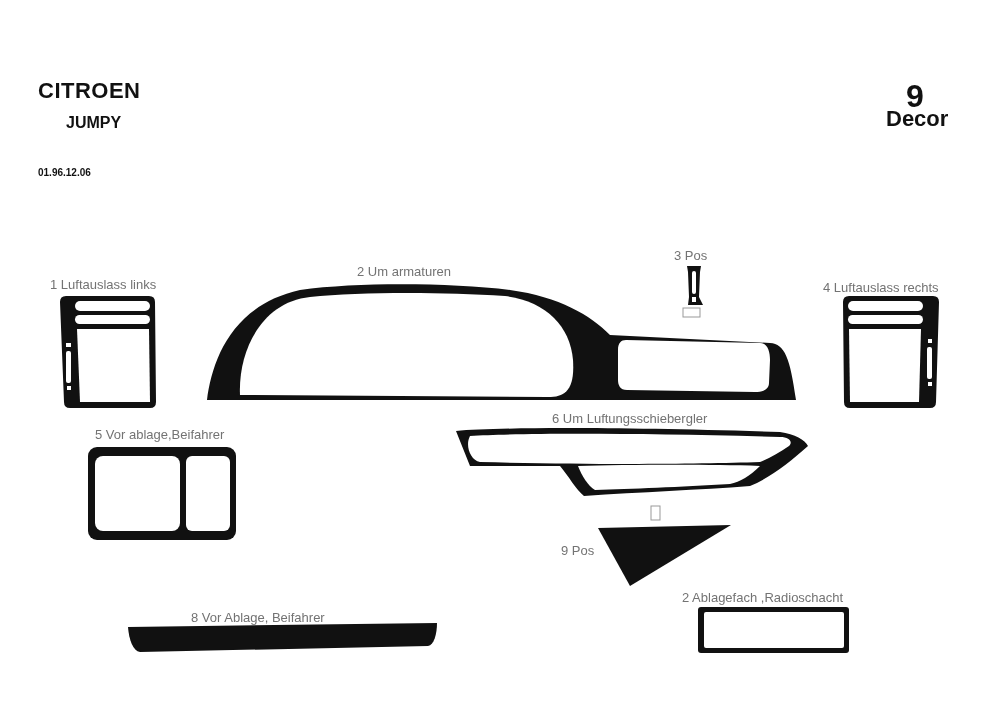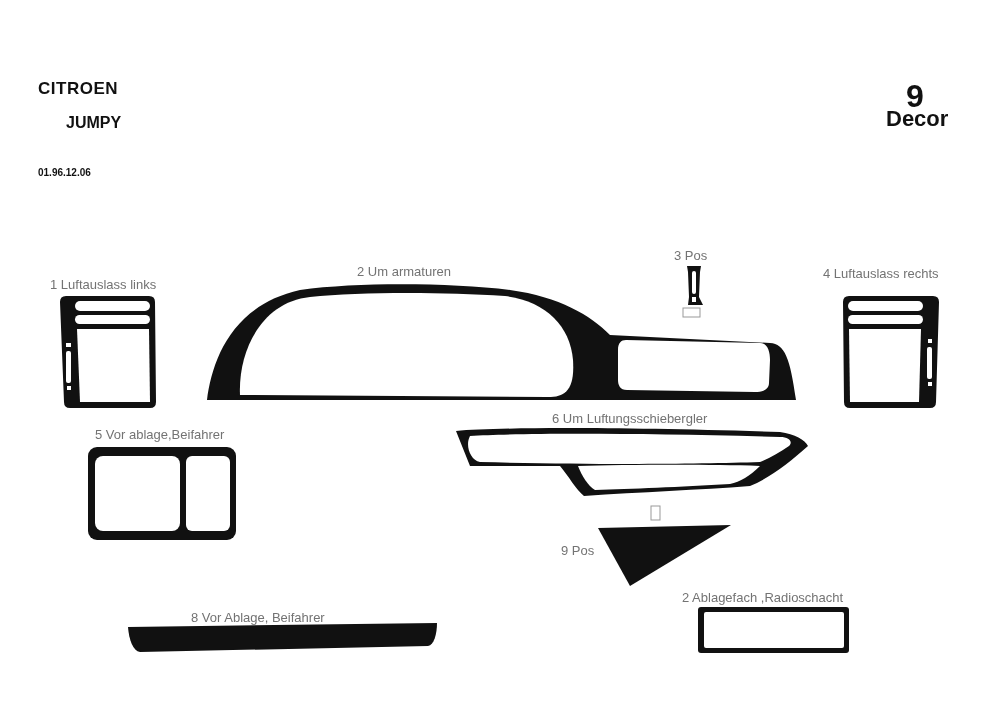--- a/index.html
+++ b/index.html
@@ -1,39 +1,39 @@
 <!DOCTYPE html>
 <html><head>
 <meta charset="utf-8">
 <style>
   html, body { margin: 0; padding: 0; background: #ffffff; }
   body { width: 1000px; height: 725px; position: relative; overflow: hidden;
          font-family: "Liberation Sans", sans-serif; color: #111; }
   .abs { position: absolute; }
-  .brand { left: 38px; top: 80px; font-weight: bold; font-size: 17px; letter-spacing: 0.5px; line-height: 1; }
+  .brand { left: 38px; top: 80px; font-weight: bold; font-size: 22px; letter-spacing: 0.5px; line-height: 1; }
   .model { left: 66px; top: 115px; font-weight: bold; font-size: 16px; line-height: 1; }
   .dates { left: 38px; top: 120px; font-weight: bold; font-size: 10px; line-height: 1; margin-top: 48px; }
   .kitnum { left: 906px; top: 80px; font-weight: bold; font-size: 32px; line-height: 1; }
   .kitname { left: 886px; top: 108px; font-weight: bold; font-size: 22px; line-height: 1; }
   .lbl { font-size: 13px; line-height: 1; white-space: nowrap; color: #737373; }
   svg.parts { position: absolute; left: 0; top: 0; }
 </style>
 </head>
 <body>
 
 <div class="abs brand">CITROEN</div>
 <div class="abs model">JUMPY</div>
 <div class="abs dates">01.96.12.06</div>
 <div class="abs kitnum">9</div>
 <div class="abs kitname">Decor</div>
 
 <div class="abs lbl" style="left:50px; top:278px;text-align:right;">1 Luftauslass links</div>
 <div class="abs lbl" style="left:357px; top:265px;">2 Um armaturen</div>
 <div class="abs lbl" style="left:674px; top:249px;">3 Pos</div>
-<div class="abs lbl" style="left:823px; top:267px;">4 Luftauslass rechts</div>
+<div class="abs lbl" style="left:823px; top:281px;">4 Luftauslass rechts</div>
 <div class="abs lbl" style="left:95px; top:428px;text-align:right;">5 Vor ablage,Beifahrer</div>
 <div class="abs lbl" style="left:552px; top:412px;">6 Um Luftungsschiebergler</div>
 <div class="abs lbl" style="left:561px; top:544px;">9 Pos</div>
 <div class="abs lbl" style="left:191px; top:611px;">8  Vor Ablage, Beifahrer</div>
 <div class="abs lbl" style="left:682px; top:591px;">2  Ablagefach ,Radioschacht</div>
 
 <svg class="parts" width="1000" height="725" viewBox="0 0 1000 725" xmlns="http://www.w3.org/2000/svg">
 
   <g>
     <path fill="#111" d="M66 296 Q60 296 60 302 L64 402 Q64 408 70 408 L150 408 Q156 408 156 402 L155 302 Q155 296 149 296 Z"></path>

